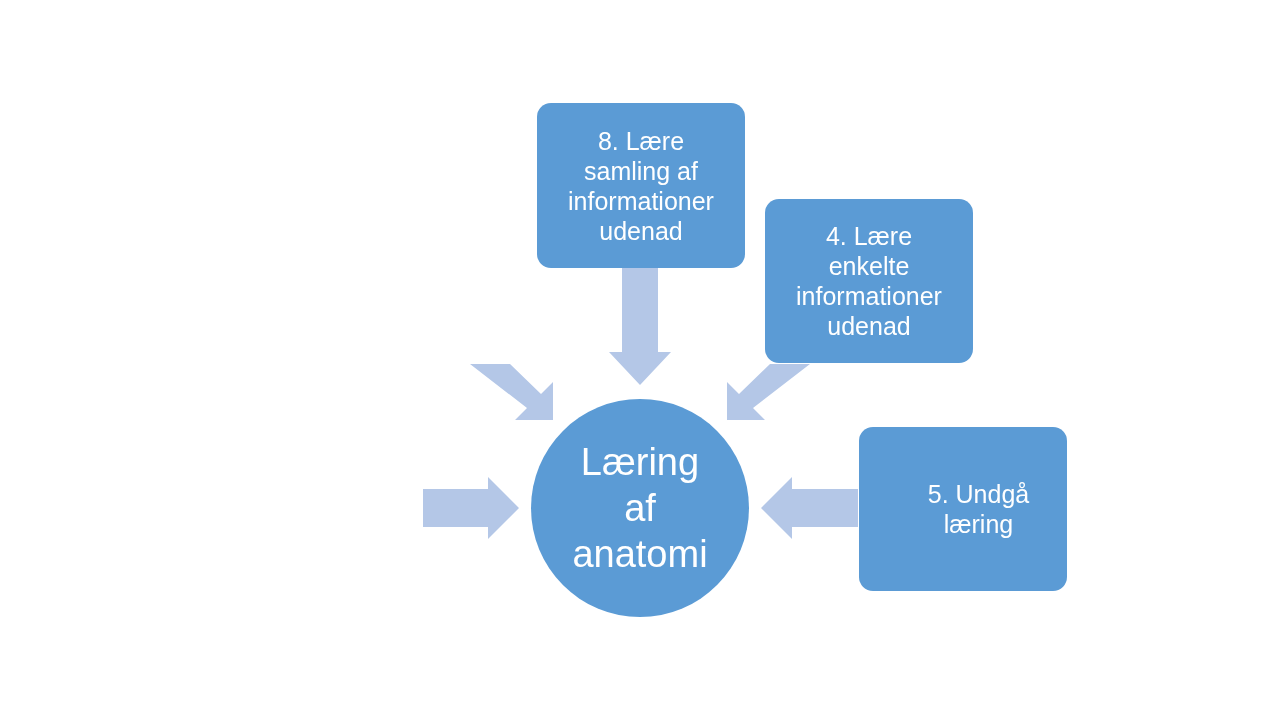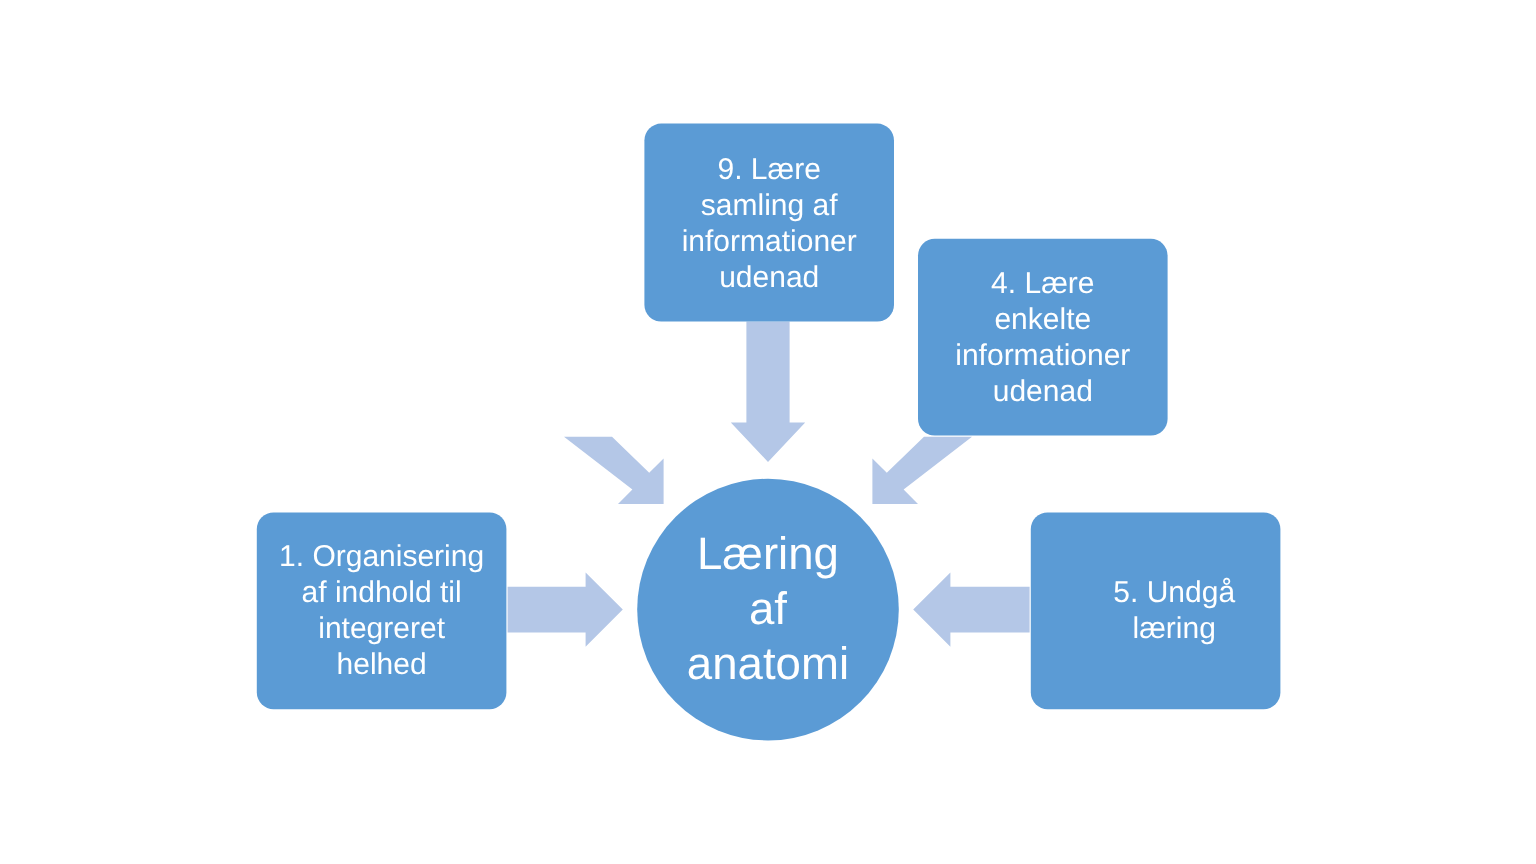--- a/index.html
+++ b/index.html
@@ -35,28 +35,22 @@
 
     <polygon points="470,364 510,364 541,394 553,382 553,420 515,420 527,408" fill="#b4c7e7"></polygon>
 
     <polygon points="622,268 658,268 658,352 671,352 640,385 609,352 622,352" fill="#b4c7e7"></polygon>
 
     <polygon points="810,364 770,364 739,394 727,382 727,420 765,420 753,408" fill="#b4c7e7"></polygon>
 
     <polygon points="858,489 792,489 792,477 761,508 792,539 792,527 858,527" fill="#b4c7e7"></polygon>
   </svg>
 
-  <div class="node-box" id="box-1" style="background: rgb(91, 155, 213); color: rgb(255, 255, 255);">
-    <span>1. Organisering
-af indhold til
-integreret
-helhed</span>
-  </div>
   <div class="node-box" id="box-3" style="background: rgb(91, 155, 213); color: rgb(255, 255, 255);">
-    <span>9. Lære
+    <span>8. Lære
 samling af
 informationer
 udenad</span>
   </div>
   <div class="node-box" id="box-4" style="background: rgb(91, 155, 213); color: rgb(255, 255, 255);">
     <span>4. Lære
 enkelte
 informationer
 udenad</span>
   </div>

